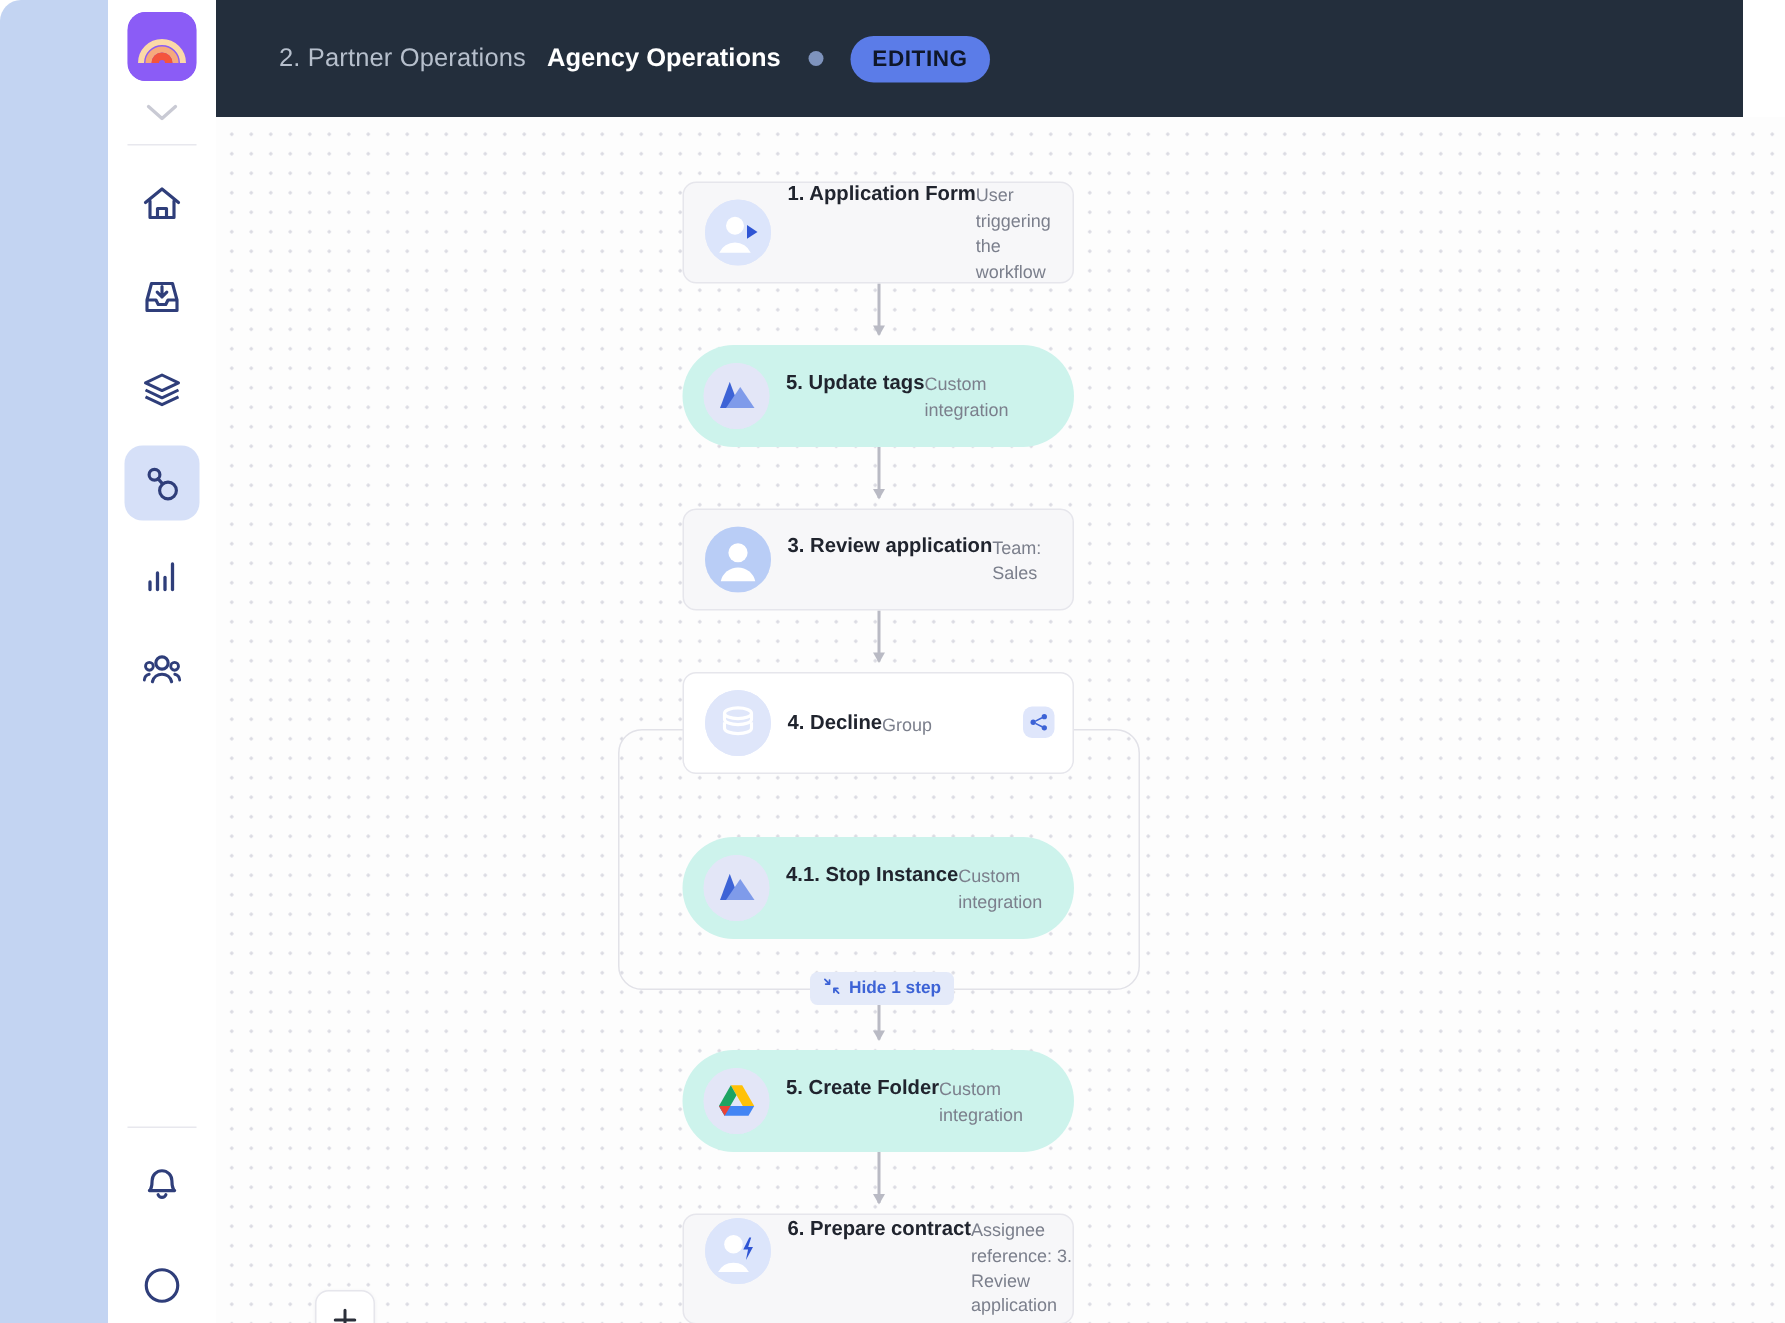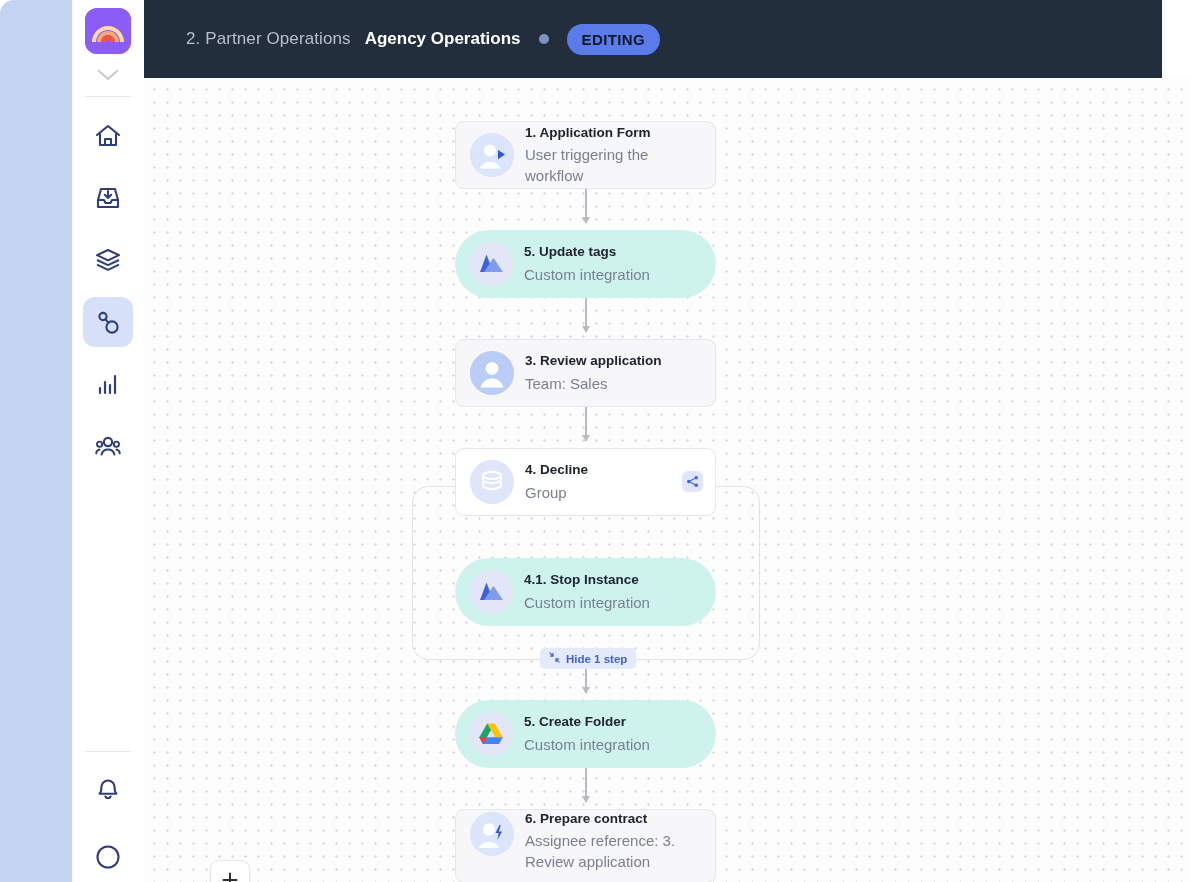--- a/index.html
+++ b/index.html
@@ -150,30 +150,30 @@
   }
   .node-icon {
     width: 44px; height: 44px;
     border-radius: 50%;
     background: #dfe6fa;
     display: flex; align-items: center; justify-content: center;
     flex: 0 0 44px;
     margin-right: 11px;
   }
   .node-icon.lav { background: #e3e6f7; }
-  .node-text { display: flex; flex-direction: column; justify-content: center; overflow: hidden; }
+  .node-text { display: flex; flex-direction: row; justify-content: center; overflow: hidden; }
   .node-title {
     font-size: 13.5px;
     font-weight: bold;
     color: #20242e;
     line-height: 1.35;
     white-space: nowrap;
   }
   .node-sub {
-    font-size: 15px;
+    font-size: 12px;
     color: #7b7f8c;
     line-height: 1.4;
     margin-top: 2px;
     max-width: 175px;
   }
   .node-badge {
     position: absolute;
     right: 12px; top: 22px;
     width: 21px; height: 21px;
     border-radius: 6px;

